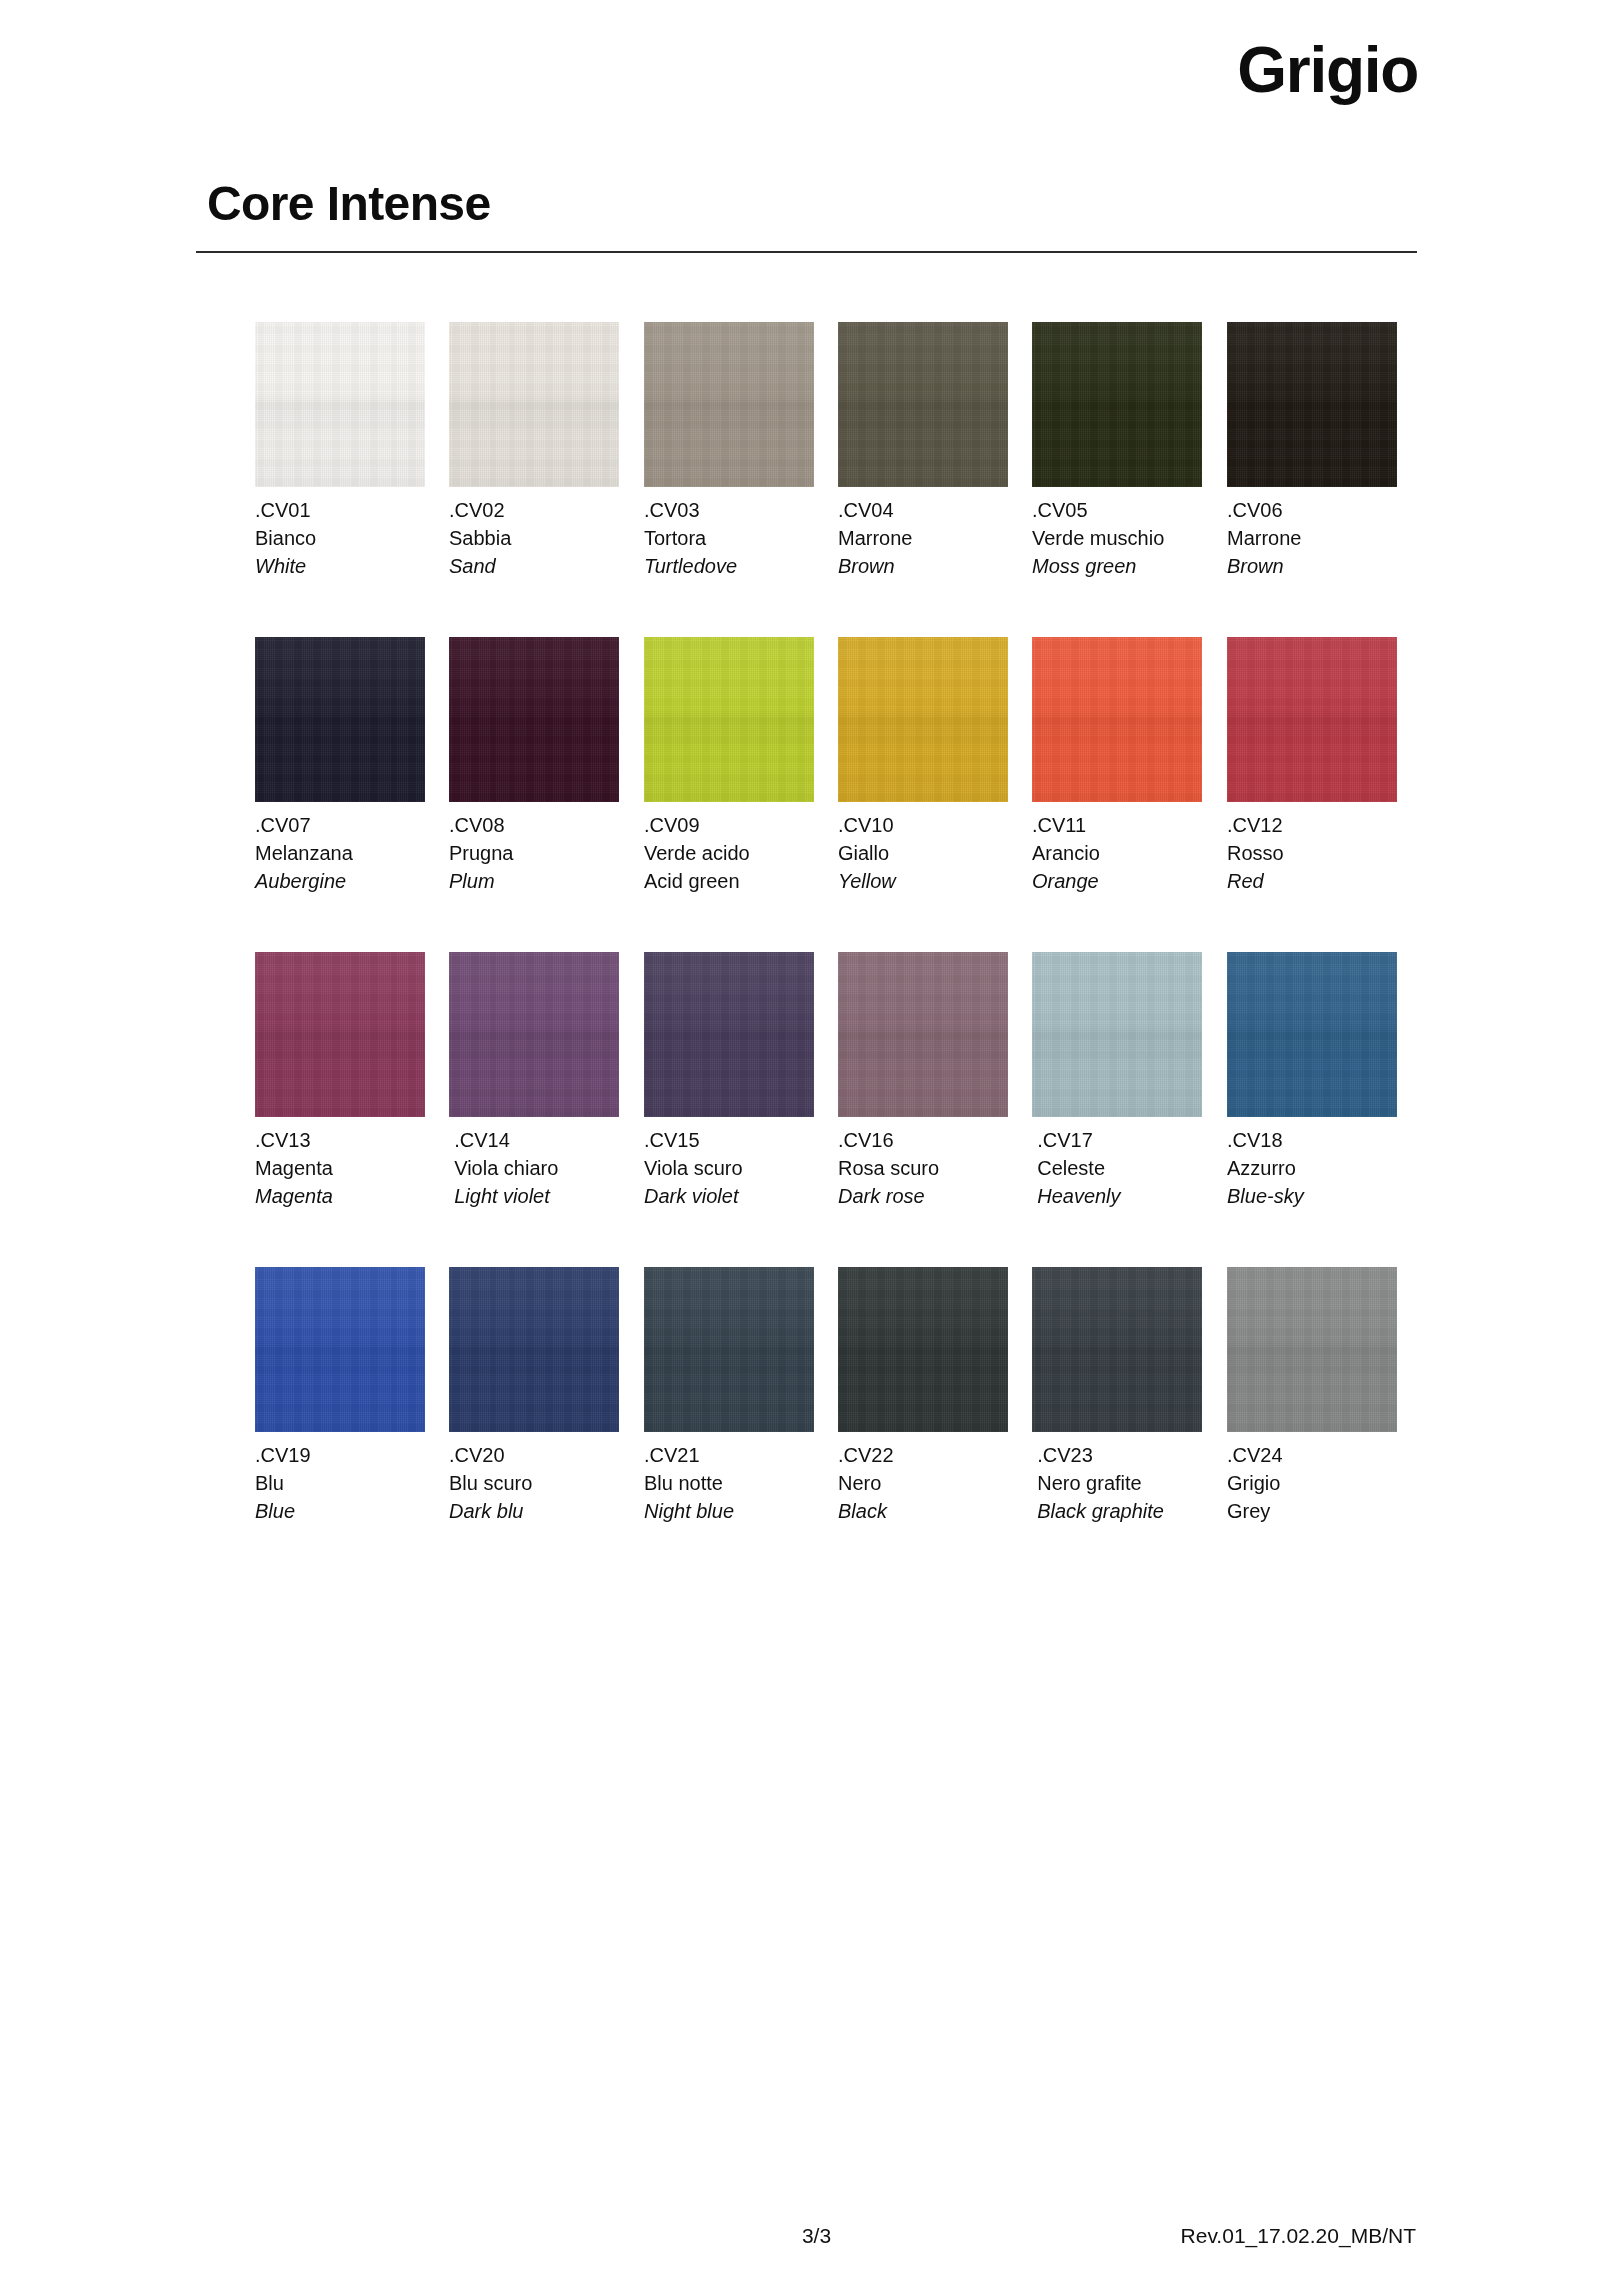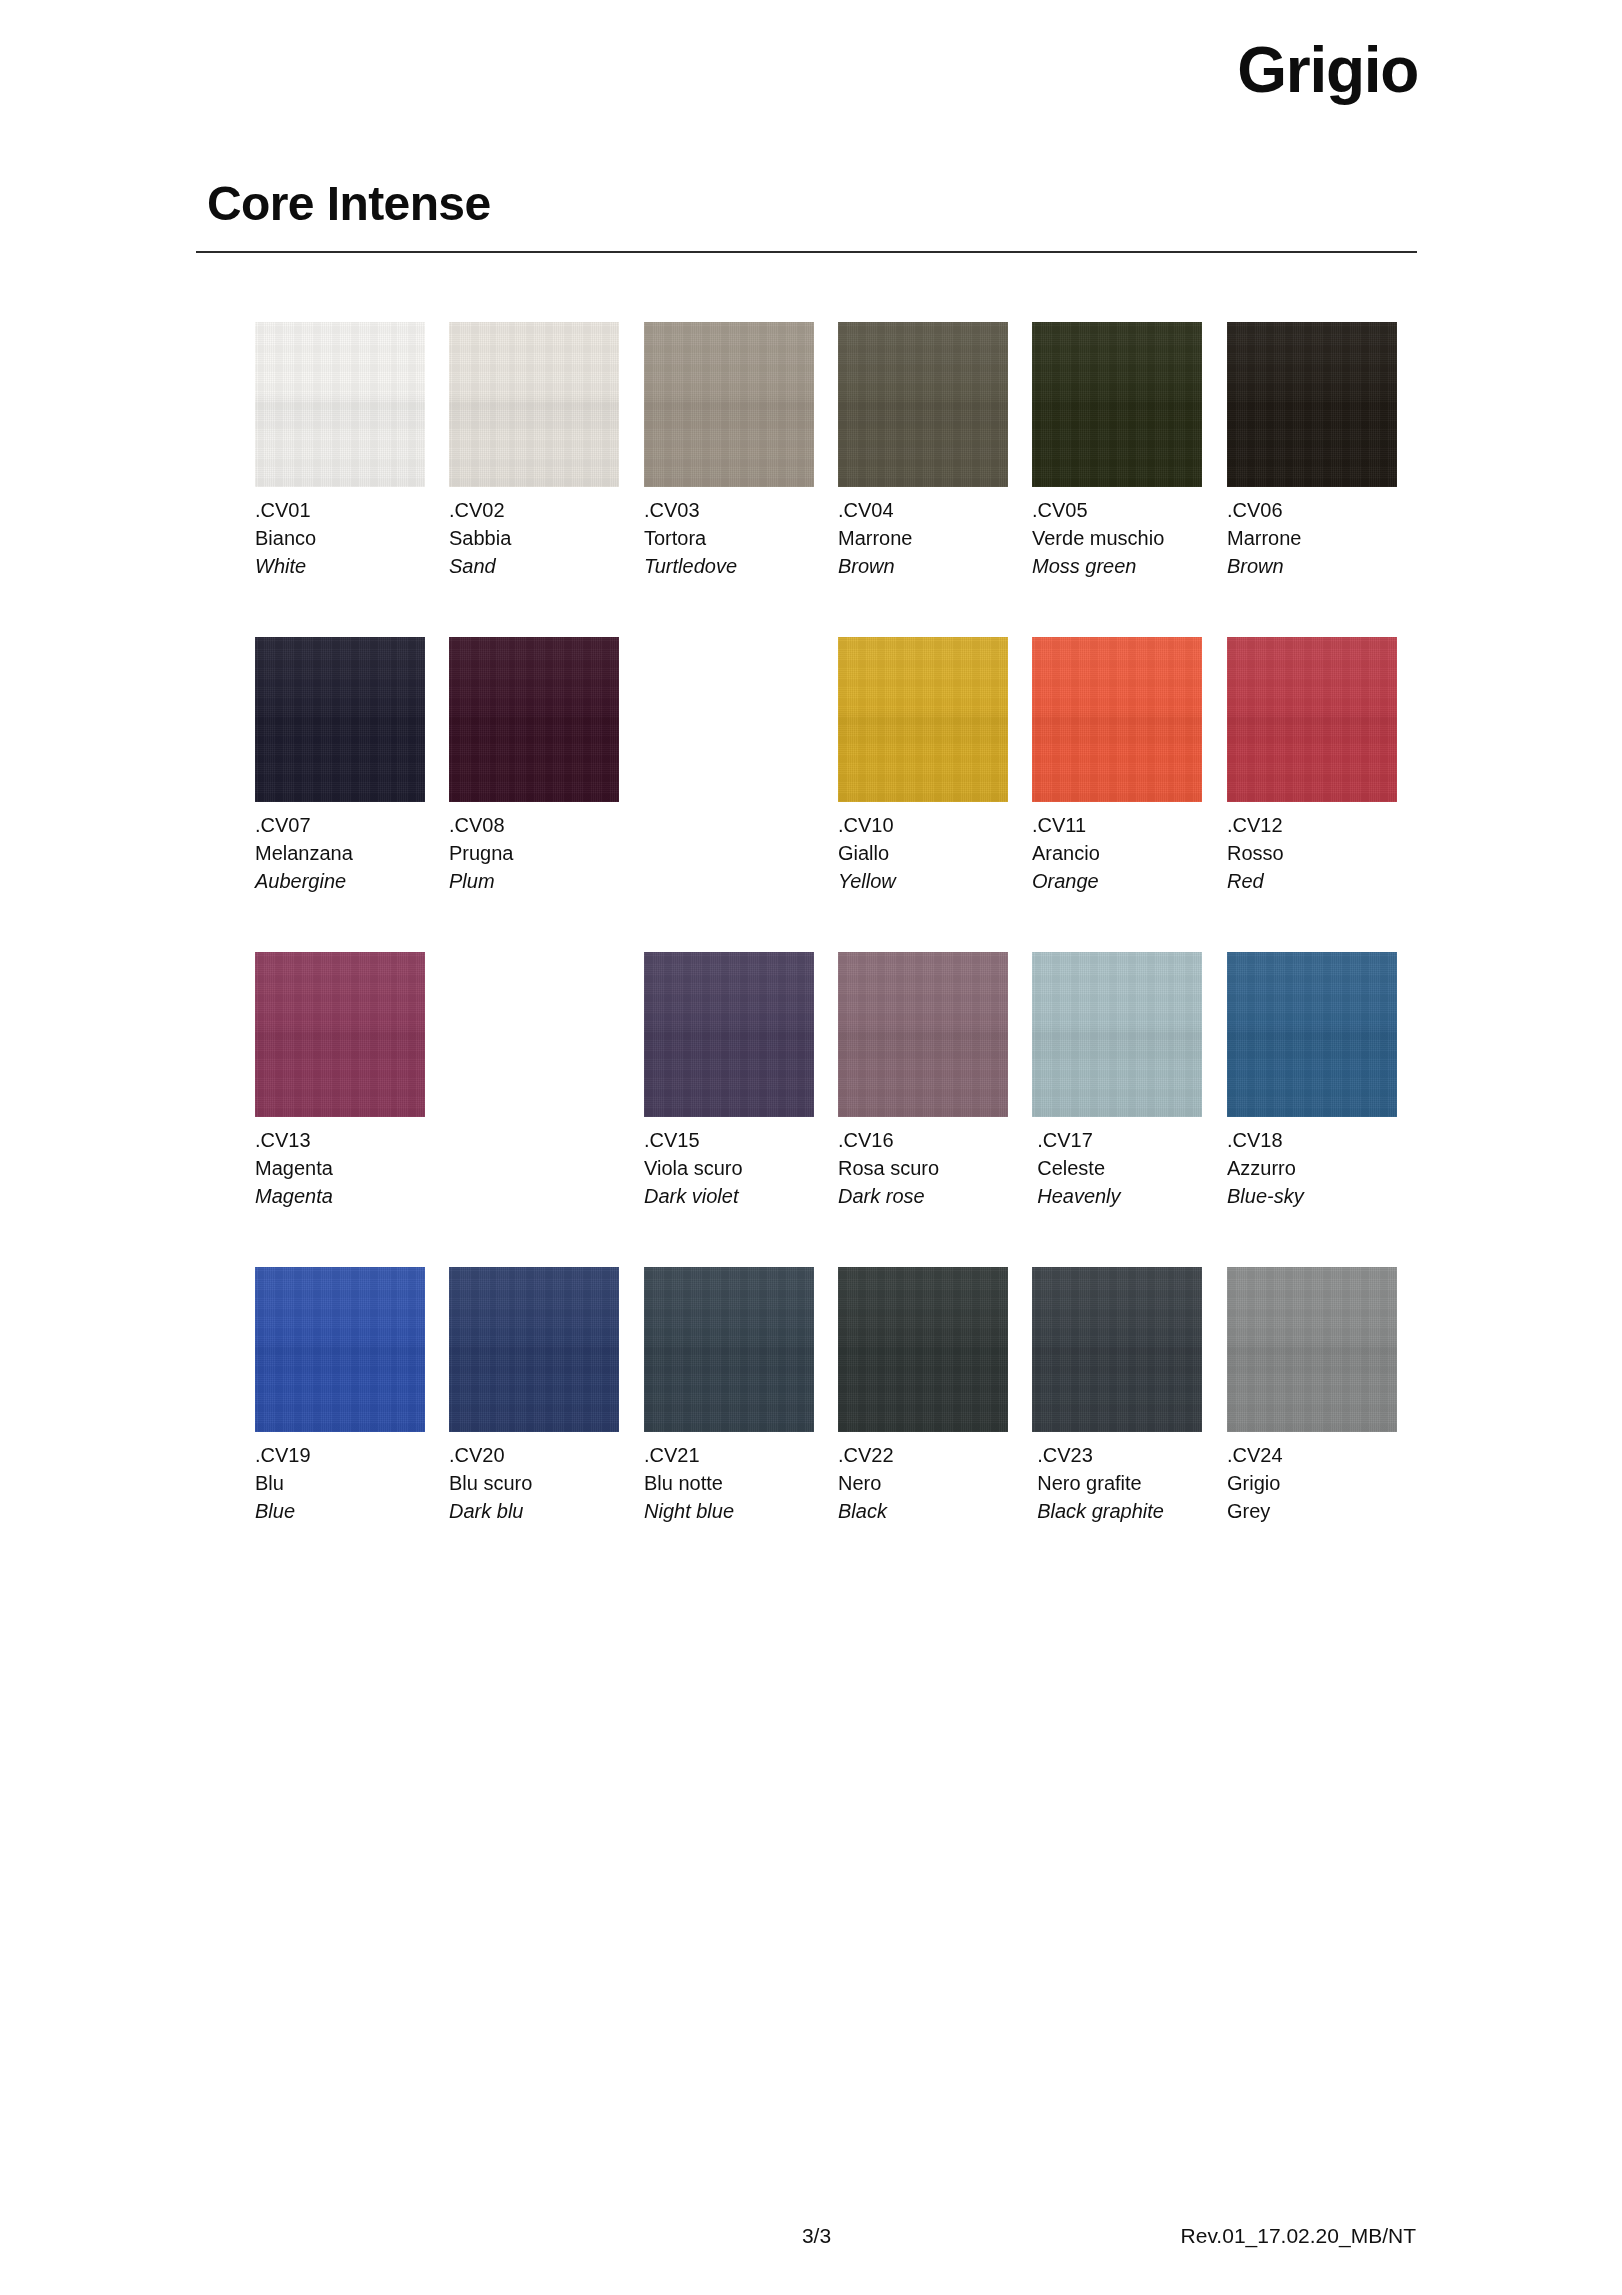--- a/index.html
+++ b/index.html
@@ -220,20 +220,30 @@
       <div class="swatch-cell" style="left: 194px; width: 170px;">
         <div class="swatch-chip" style="width: 170px; height: 165px; background: rgb(58, 18, 38);">
           <div class="tex"></div>
         </div>
         <div class="swatch-labels">
           <span class="swatch-code">.CV08</span>
           <span class="swatch-name-it">Prugna</span>
           <span class="swatch-name-en">Plum</span>
         </div>
       </div>
+      <div class="swatch-cell" style="left: 389px; width: 170px;">
+        <div class="swatch-chip" style="width: 170px; height: 165px; background: rgb(190, 210, 47);">
+          <div class="tex"></div>
+        </div>
+        <div class="swatch-labels">
+          <span class="swatch-code">.CV09</span>
+          <span class="swatch-name-it">Verde acido</span>
+          <span class="swatch-name-en upright">Acid green</span>
+        </div>
+      </div>
       <div class="swatch-cell" style="left: 583px; width: 170px;">
         <div class="swatch-chip" style="width: 170px; height: 165px; background: rgb(217, 173, 38);">
           <div class="tex"></div>
         </div>
         <div class="swatch-labels">
           <span class="swatch-code">.CV10</span>
           <span class="swatch-name-it">Giallo</span>
           <span class="swatch-name-en">Yellow</span>
         </div>
       </div>
@@ -262,20 +272,30 @@
       <div class="swatch-cell" style="left: 0px; width: 170px;">
         <div class="swatch-chip" style="width: 170px; height: 165px; background: rgb(141, 58, 92);">
           <div class="tex"></div>
         </div>
         <div class="swatch-labels">
           <span class="swatch-code">.CV13</span>
           <span class="swatch-name-it">Magenta</span>
           <span class="swatch-name-en">Magenta</span>
         </div>
       </div>
+      <div class="swatch-cell" style="left: 194px; width: 170px;">
+        <div class="swatch-chip" style="width: 170px; height: 165px; background: rgb(111, 74, 116);">
+          <div class="tex"></div>
+        </div>
+        <div class="swatch-labels" style="margin-left: 5.2px;">
+          <span class="swatch-code">.CV14</span>
+          <span class="swatch-name-it">Viola chiaro</span>
+          <span class="swatch-name-en">Light violet</span>
+        </div>
+      </div>
       <div class="swatch-cell" style="left: 389px; width: 170px;">
         <div class="swatch-chip" style="width: 170px; height: 165px; background: rgb(74, 63, 94);">
           <div class="tex"></div>
         </div>
         <div class="swatch-labels">
           <span class="swatch-code">.CV15</span>
           <span class="swatch-name-it">Viola scuro</span>
           <span class="swatch-name-en">Dark violet</span>
         </div>
       </div>

